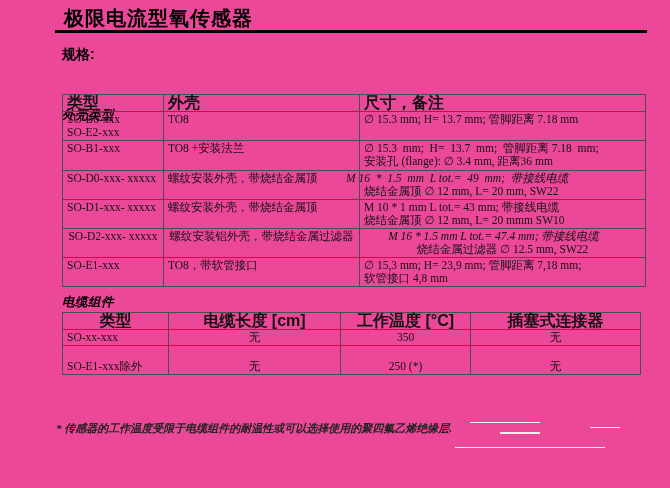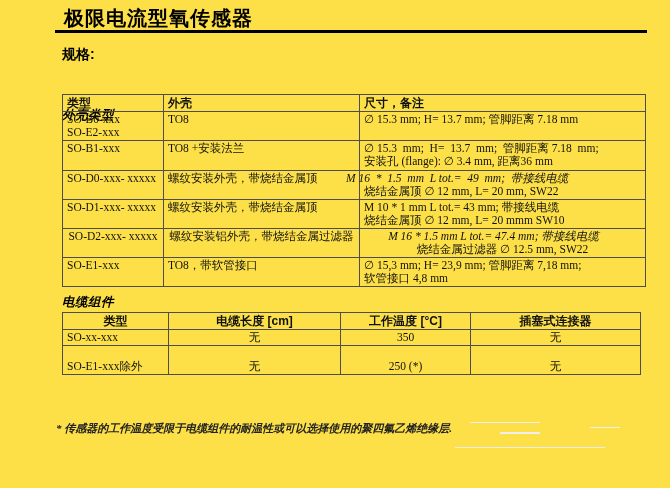--- a/index.html
+++ b/index.html
@@ -1,16 +1,16 @@
 <!DOCTYPE html>
 <html><head>
 <meta charset="utf-8">
 <style>
   html,body{margin:0;padding:0;background:#ffffff;}
-  .page{position:relative;width:670px;height:488px;background:#fde047;overflow:hidden;
+  .page{position:relative;width:670px;height:488px;background:#ec4899;overflow:hidden;
         font-family:"Liberation Serif","DejaVu Serif",serif;color:#111;}
 
   .page-title{position:absolute;left:64px;top:5px;margin:0;
         font-family:"Liberation Sans","DejaVu Sans",sans-serif;
         font-size:20px;font-weight:bold;letter-spacing:1px;color:#000;white-space:pre;}
   .title-rule{position:absolute;left:55px;top:30px;width:592px;height:3px;background:#000;}
 
   .spec-heading{position:absolute;left:62px;top:46px;
         font-family:"Liberation Sans","DejaVu Sans",sans-serif;
         font-size:14px;font-weight:bold;color:#000;}
@@ -19,21 +19,21 @@
         font-size:12.5px;font-weight:bold;font-style:italic;color:#000;letter-spacing:0.5px;}
   #housing-sec{top:72px;margin-top:35px;}
   #cable-sec{top:294px;}
 
   table.t{position:absolute;border-collapse:collapse;table-layout:fixed;
         font-family:"Liberation Serif","DejaVu Serif",serif;font-size:11.5px;color:#111;}
   #housing-table{left:62px;top:94px;width:583px;}
   #cable-table{left:62px;top:312px;width:578px;}
   .t td,.t th{border:1px solid #4d4d4d;padding:1px 4px;vertical-align:top;overflow:visible;}
   .t th{font-family:"Liberation Sans","DejaVu Sans",sans-serif;
-        font-size:12px;font-weight:bold;line-height:14px;white-space:pre;margin-top:12px;}
+        font-size:16px;font-weight:bold;line-height:14px;white-space:pre;margin-top:12px;}
   #housing-table th{text-align:left;}
   #cable-table th{text-align:center;}
   #cable-table td.c{text-align:center;}
   .ln{line-height:13px;white-space:pre;}
   .overlap{margin-left:-18px;font-style:italic;}
 
   .footnote{position:absolute;left:56px;top:396px;width:575px;
         font-family:"Liberation Serif","DejaVu Serif",serif;
         font-size:11px;font-style:italic;font-weight:600;color:#222;white-space:pre;margin-top:25px;}
 

